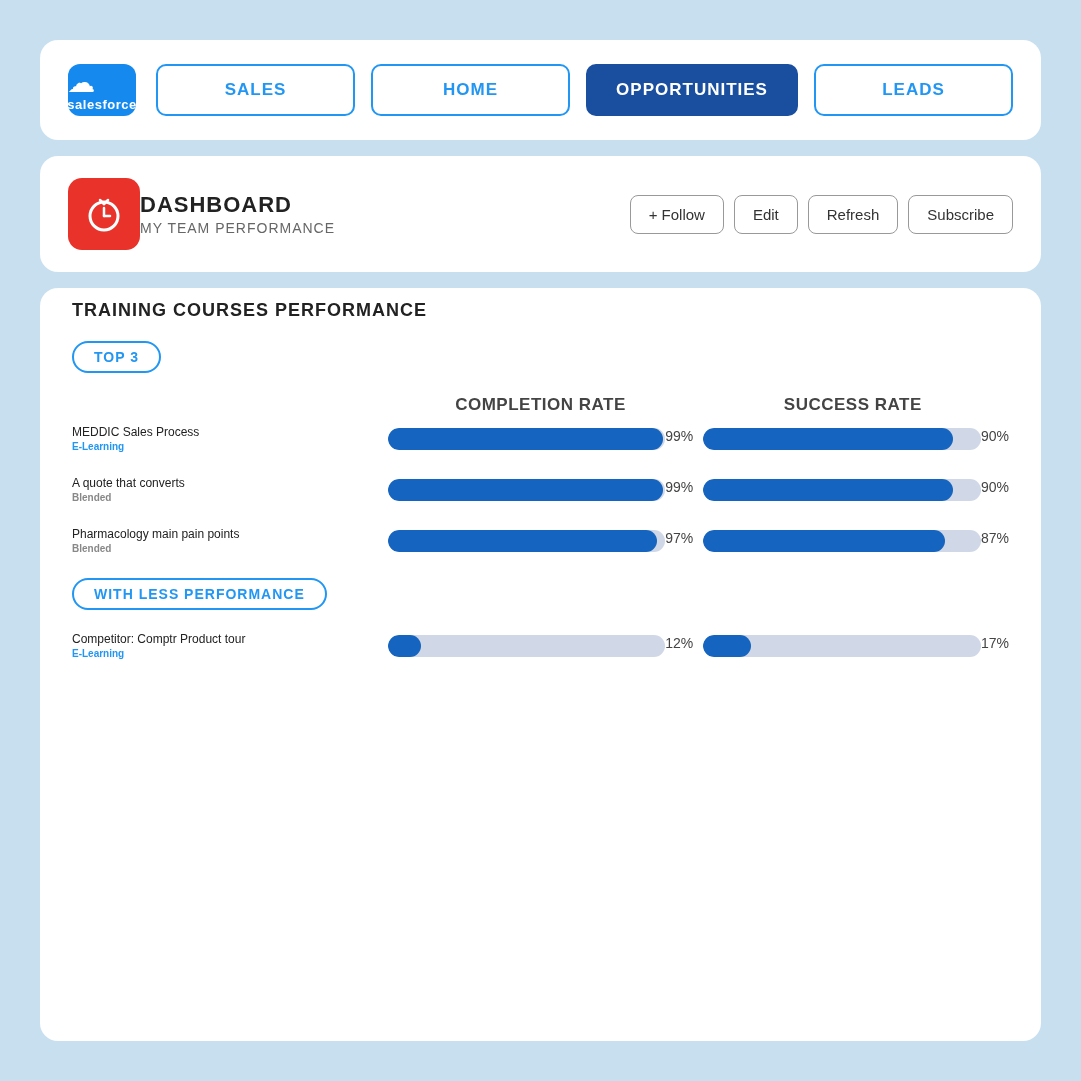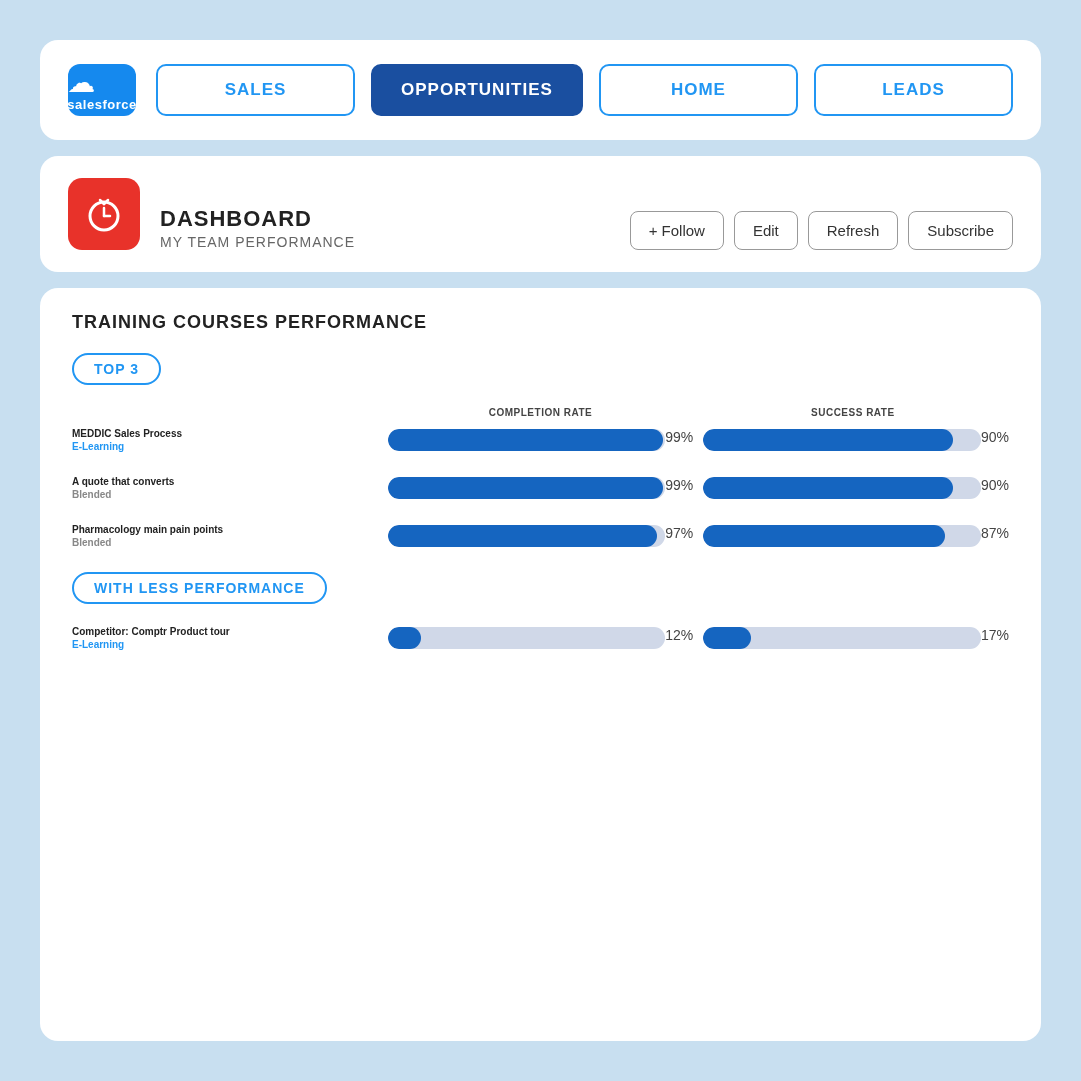--- a/index.html
+++ b/index.html
@@ -75,22 +75,21 @@
       color: white;
       border-color: #1a4fa0;
     }
 
     
     .dashboard-card {
       background: white;
       border-radius: 18px;
       padding: 22px 28px;
       display: flex;
-      align-items: flex-end;
-      gap: 20px;
+      align-items: center;
     }
     .dashboard-icon {
       background: #e8322a;
       border-radius: 14px;
       width: 72px;
       height: 72px;
       display: flex;
       align-items: center;
       justify-content: center;
       flex-shrink: 0;
@@ -126,21 +125,21 @@
       border-radius: 8px;
       padding: 10px 18px;
       font-size: 15px;
       cursor: pointer;
     }
 
     
     .main-card {
       background: white;
       border-radius: 18px;
-      padding: 24px 32px;
+      padding: 12px 32px;
       flex: 1;
     }
     .section-title {
       font-size: 18px;
       font-weight: 700;
       color: #222;
       letter-spacing: 1px;
       margin-bottom: 20px;
     }
     .filter-badge {
@@ -156,21 +155,21 @@
     }
 
     
     .table-header {
       display: grid;
       grid-template-columns: 1fr 1fr 1fr;
       margin-bottom: 10px;
       padding: 0 0 0 0;
     }
     .col-label {
-      font-size: 10px;
+      font-size: 17px;
       font-weight: 700;
       color: #444;
       letter-spacing: 0.5px;
       text-align: center;
     }
     .col-label:first-child {
       text-align: left;
       visibility: hidden;
     }
 
@@ -179,22 +178,22 @@
       display: grid;
       grid-template-columns: 1fr 1fr 1fr;
       align-items: center;
       margin-bottom: 24px;
       gap: 10px;
     }
     .course-info {
       padding-right: 10px;
     }
     .course-name {
-      font-size: 10px;
-      font-weight: 700;
+      font-size: 12px;
+      font-weight: 400;
       color: #222;
     }
     .course-type {
       font-size: 10px;
       font-weight: 600;
       color: #888;
       margin-top: 2px;
     }
     .course-type.e-learning {
       color: #2196F3;
@@ -230,22 +229,22 @@
 
   <div class="nav-card">
     <div class="sf-logo">
       <div>
         <div class="sf-cloud">☁</div>
         <div class="sf-logo-text">salesforce</div>
       </div>
     </div>
     <div class="nav-buttons" id="nav-buttons-container">
         <button class="nav-btn">SALES</button>
+        <button class="nav-btn">HOME</button>
         <button class="nav-btn active">OPPORTUNITIES</button>
-        <button class="nav-btn">HOME</button>
         <button class="nav-btn">LEADS</button>
       </div>
   </div>
 
   <div class="dashboard-card">
     <div class="dashboard-icon">
       <svg viewBox="0 0 40 40" fill="none">
         <circle cx="20" cy="22" r="14" stroke="white" stroke-width="3" fill="none"></circle>
         <line x1="20" y1="10" x2="16" y2="6" stroke="white" stroke-width="2.5" stroke-linecap="round"></line>
         <line x1="20" y1="10" x2="24" y2="6" stroke="white" stroke-width="2.5" stroke-linecap="round"></line>

